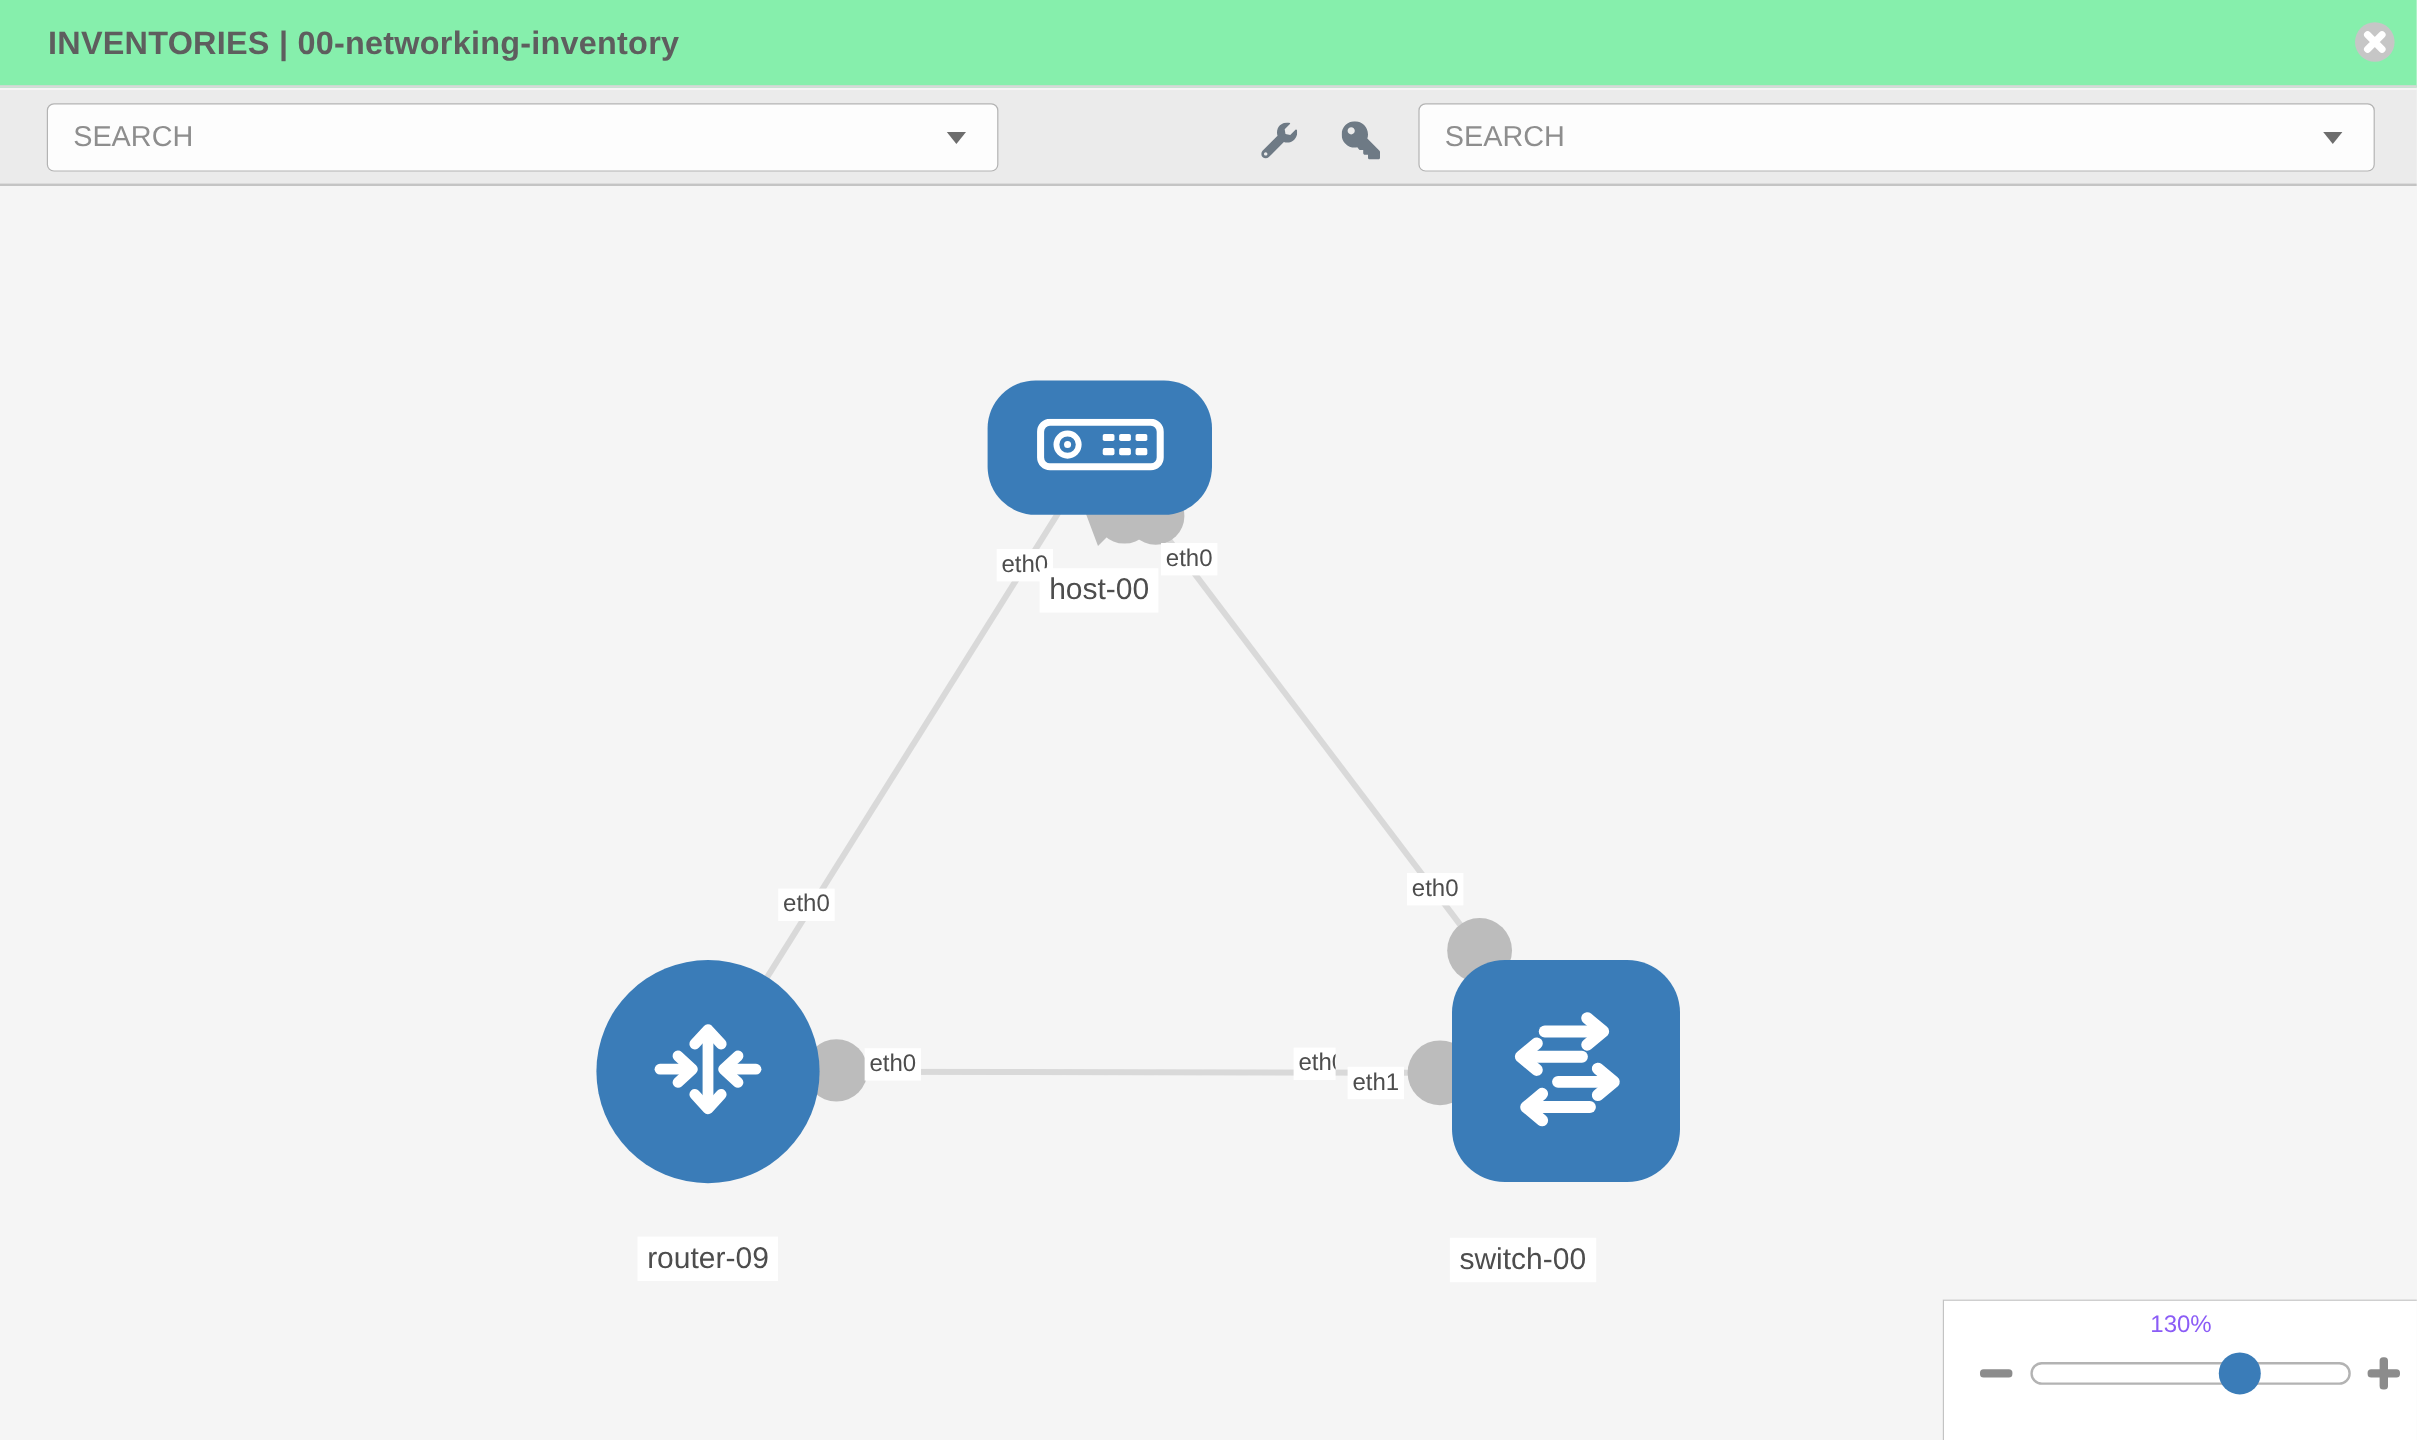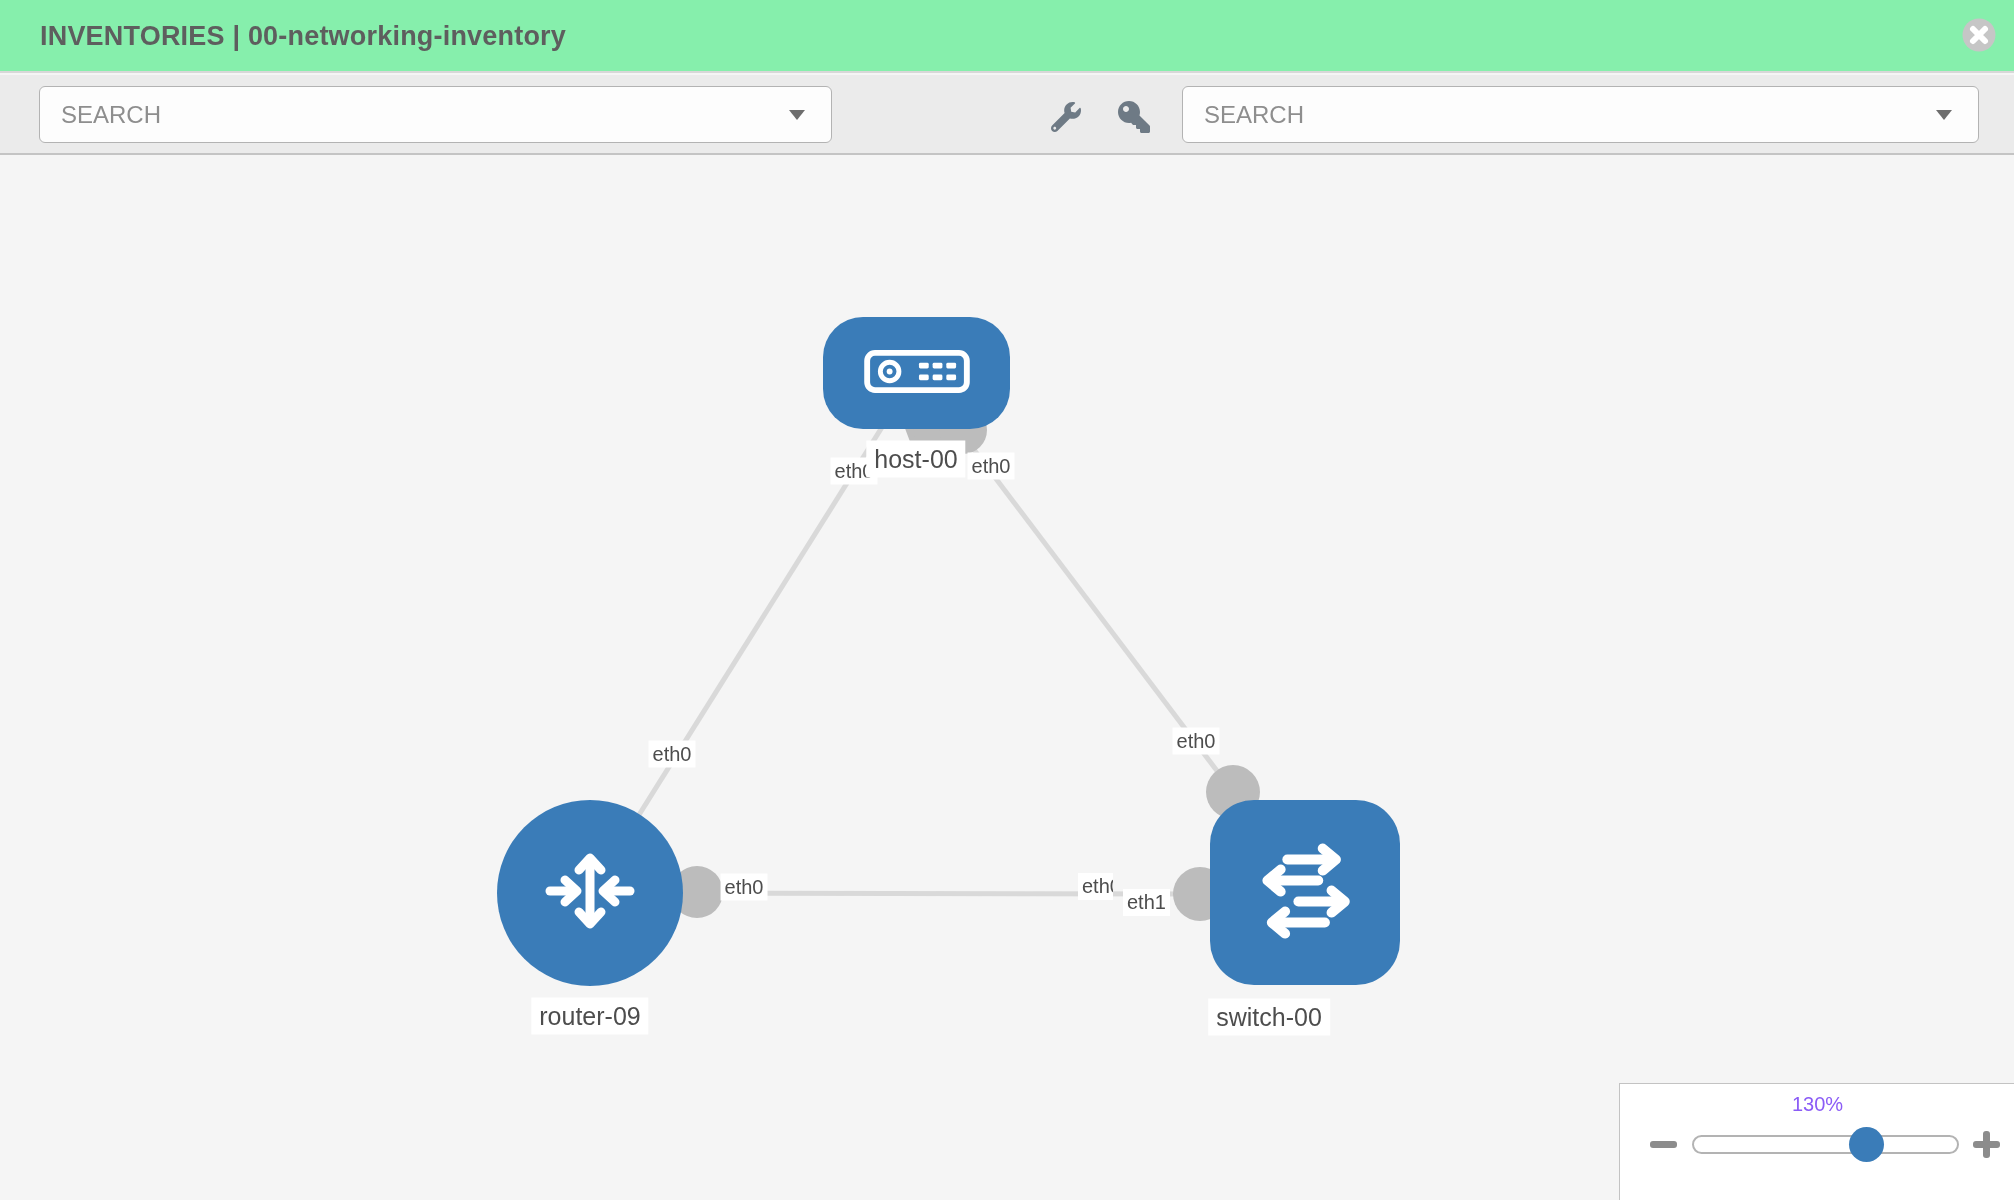--- a/index.html
+++ b/index.html
@@ -31,21 +31,21 @@
 
   
   .canvas { position:absolute; left:0; top:157px; width:2014px; height:1043px; background:#f5f5f5; }
   .links-svg { position:absolute; left:0; top:0; z-index:1; }
   .node { position:absolute; z-index:2; background:#3a7cb8; display:flex;
     align-items:center; justify-content:center; cursor:pointer; }
   .node-host   { left:823px; top:160px; width:187px; height:112px; border-radius:40px; }
   .node-router { left:497px; top:643px; width:186px; height:186px; border-radius:50%; }
   .node-switch { left:1210px; top:643px; width:190px; height:185px; border-radius:44px; }
   .nlabel { position:absolute; z-index:4; background:#ffffff; color:#4d4d4d; font-size:25px;
-    padding:4px 8px; white-space:nowrap; transform:translate(-50%,-50%); }
+    padding:4px 8px; white-space:nowrap; transform:translate(-50%,-50%);margin-top:33px; }
   .ilabel { position:absolute; z-index:3; background:#ffffff; color:#4d4d4d; font-size:20px;
     padding:2px 4px; white-space:nowrap; transform:translate(-50%,-50%); }
   .ilabel-back { transform:none; overflow:hidden; width:35px; z-index:3; }
   .ilabel-front { transform:none; z-index:4; }
 
   
   .zoom-panel { position:absolute; left:1619px; top:1083px; width:420px; height:135px;
     background:#ffffff; border:1px solid #c3c3c3; z-index:5; }
   .zoom-level { position:absolute; left:0; top:9px; width:395px; text-align:center;
     font-size:20px; color:#8b5cf6; }

